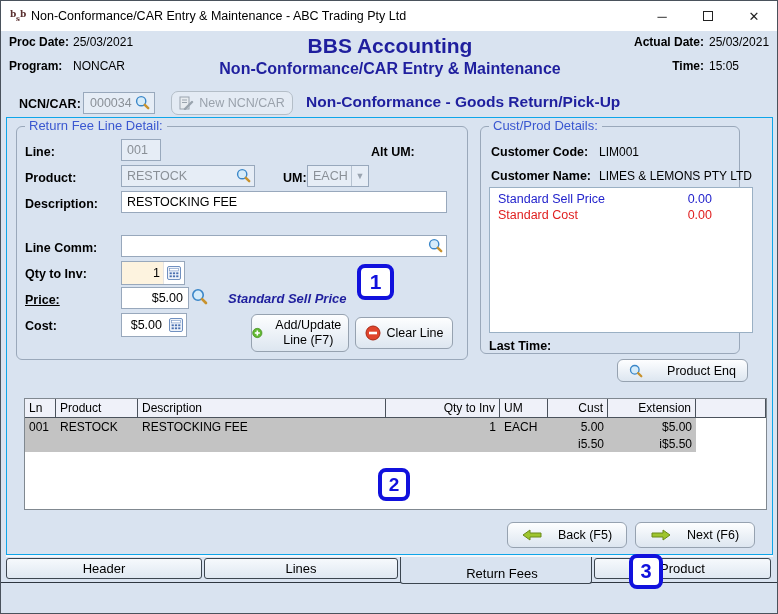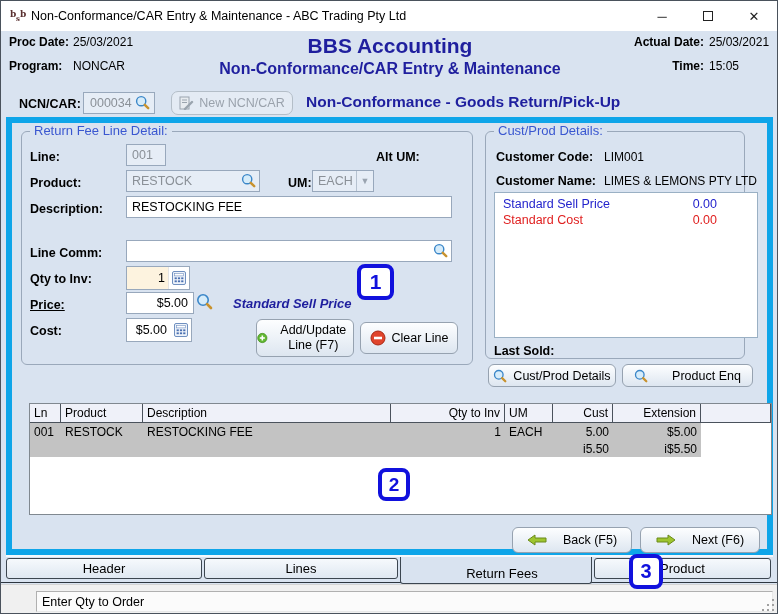--- a/index.html
+++ b/index.html
@@ -27,21 +27,21 @@
   .hdr-val{position:absolute;}
   .app-title{position:absolute;left:139px;top:3px;width:500px;text-align:center;font-size:21px;font-weight:bold;color:var(--navy);}
   .screen-title{position:absolute;left:139px;top:29px;width:500px;text-align:center;font-size:16px;font-weight:bold;color:var(--navy);}
   .ncn-row-label{position:absolute;left:18px;top:66px;font-weight:bold;font-size:12.5px;}
   .ncn-input{position:absolute;left:82px;top:61px;width:72px;height:22px;border:1px solid #98a8bc;background:#e6edf6;color:var(--disabled_text);font-size:12.5px;padding:0 20px 0 6px;font-family:inherit;}
   .ncn-mag{position:absolute;left:134px;top:64px;}
   .new-btn{position:absolute;left:170px;top:60px;width:122px;height:24px;border:1px solid #b4bec8;border-radius:7px;background:#e4ebf4;color:#9aa2ac;font-size:12.5px;display:flex;align-items:center;justify-content:center;gap:5px;}
   .doc-type{position:absolute;left:305px;top:62px;font-size:15.5px;font-weight:bold;color:var(--navy);white-space:nowrap;}
 
   
-  .main-panel{position:absolute;left:5px;top:116px;width:767px;height:438px;background:var(--window_bg);border:6px solid #0ea5e9;box-shadow:0 2px 0 #f4f8fc;}
+  .main-panel{position:absolute;left:5px;top:116px;width:767px;height:438px;background:var(--window_bg);border:1px solid #0ea5e9;box-shadow:0 2px 0 #f4f8fc;}
   .groupbox{position:absolute;border:1px solid #9aa8ba;border-radius:6px;}
   .legend{position:absolute;top:-9px;left:8px;background:var(--window_bg);padding:0 4px;color:var(--group_title);font-size:13px;}
 
   .g-return{left:9px;top:8px;width:452px;height:234px;}
   .g-cust{left:473px;top:8px;width:260px;height:228px;}
 
   .f-label{position:absolute;font-weight:bold;font-size:12.5px;white-space:nowrap;}
   .tbox{position:absolute;height:22px;border:1px solid #98a8bc;background:#fff;font-size:12.5px;padding:0 5px;font-family:inherit;color:#000;}
   .tbox:disabled,.tbox.disabled{background:#e6edf6;color:var(--disabled_text);}
   .tbox.right{text-align:right;}
@@ -263,30 +263,23 @@
       <div class="custbox">
         <div class="pricerow blue">
           <span>Standard Sell Price</span>
           <span>0.00</span>
         </div>
         <div class="pricerow red">
           <span>Standard Cost</span>
           <span>0.00</span>
         </div>
       </div>
-      <span class="custline f-label" style="left:8px;top:212px;">Last Sold:</span>
+      <span class="custline f-label" style="left:8px;top:212px;">Last Time:</span>
     </div>
 
-    <button class="pushbtn b-details">
-      <svg width="14" height="14" viewBox="0 0 15 15">
-          <circle cx="6.2" cy="6.2" r="4.6" fill="#d6ecfa" stroke="#3a86c8" stroke-width="1.4"></circle>
-          <line x1="9.8" y1="9.8" x2="13.2" y2="13.2" stroke="#c8922e" stroke-width="2.4" stroke-linecap="round"></line>
-        </svg>
-      <span>Cust/Prod Details</span>
-    </button>
     <button class="pushbtn b-prodenq">
       <svg width="14" height="14" viewBox="0 0 15 15">
           <circle cx="6.2" cy="6.2" r="4.6" fill="#d6ecfa" stroke="#3a86c8" stroke-width="1.4"></circle>
           <line x1="9.8" y1="9.8" x2="13.2" y2="13.2" stroke="#c8922e" stroke-width="2.4" stroke-linecap="round"></line>
         </svg>
       <span style="margin-left:18px;">Product Enq</span>
     </button>
 
     <div class="lines-table">
       <div class="trow thead">
@@ -336,33 +329,18 @@
   </div>
 
   <div class="tabstrip">
     <div class="tabline"></div>
     <div class="tab t-header">Header</div>
     <div class="tab t-lines">Lines</div>
     <div class="tab active t-return">Return Fees</div>
     <div class="tab t-finalise">Product</div>
   </div>
 
-  <div class="statusbar">
-    <div class="statusfield">
-      <span>Enter Qty to Order</span>
-    </div>
-    <svg class="grip" width="14" height="14" viewBox="0 0 14 14">
-      <g fill="#a0a0a0">
-          <rect x="10" y="10" width="2" height="2"></rect>
-          <rect x="10" y="5" width="2" height="2"></rect>
-          <rect x="5" y="10" width="2" height="2"></rect>
-          <rect x="10" y="0" width="2" height="2"></rect>
-          <rect x="0" y="10" width="2" height="2"></rect>
-          <rect x="5" y="5" width="2" height="2"></rect>
-        </g>
-    </svg>
-  </div>
 
   <div class="ann ann1">1</div>
   <div class="ann ann2">2</div>
   <div class="ann ann3">3</div>
 
 </div>
 
 </body></html>

